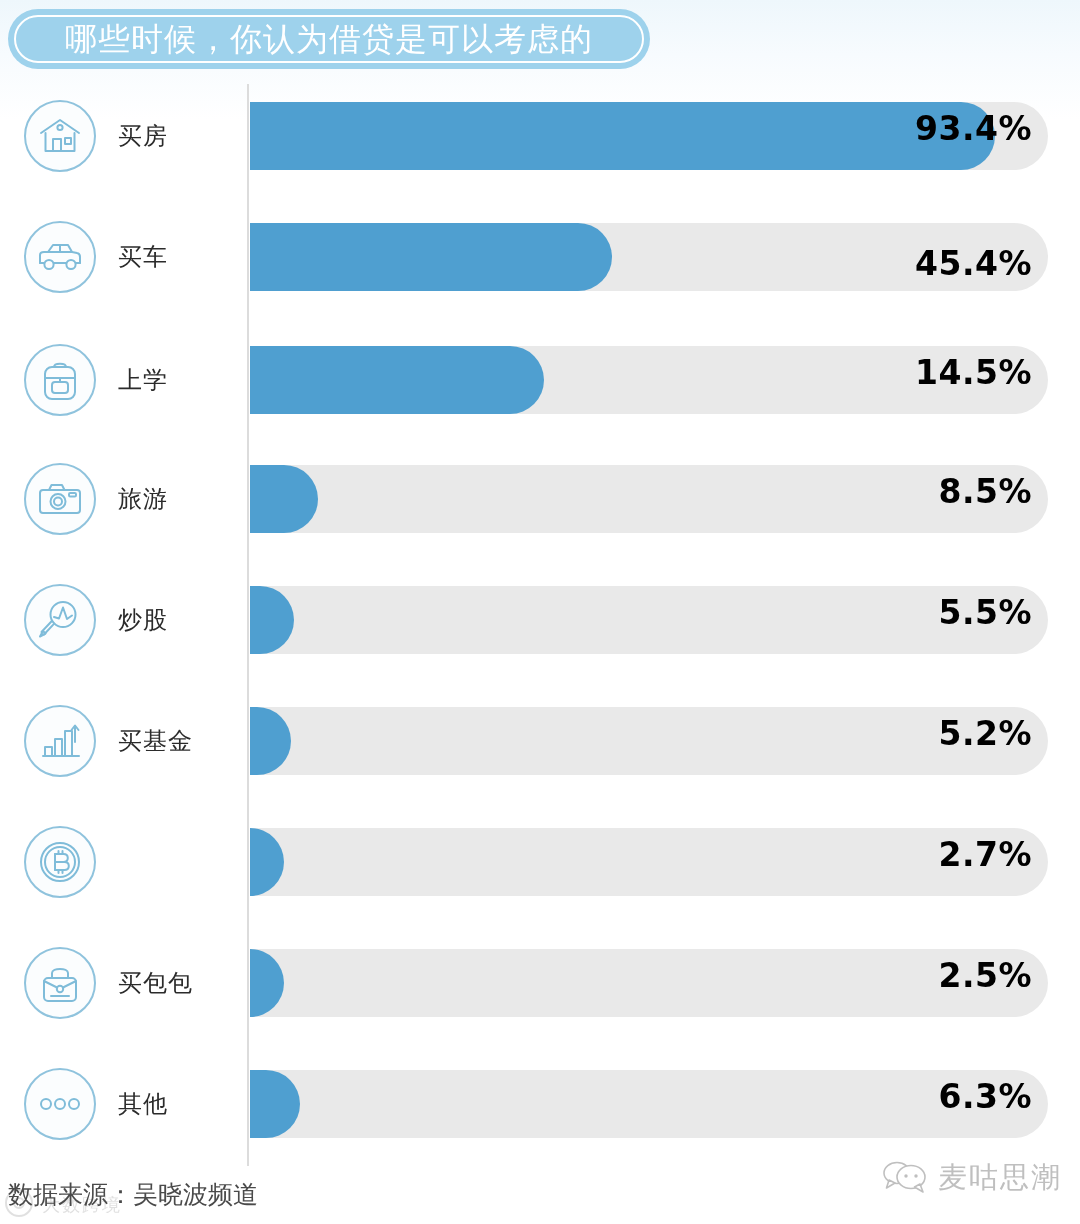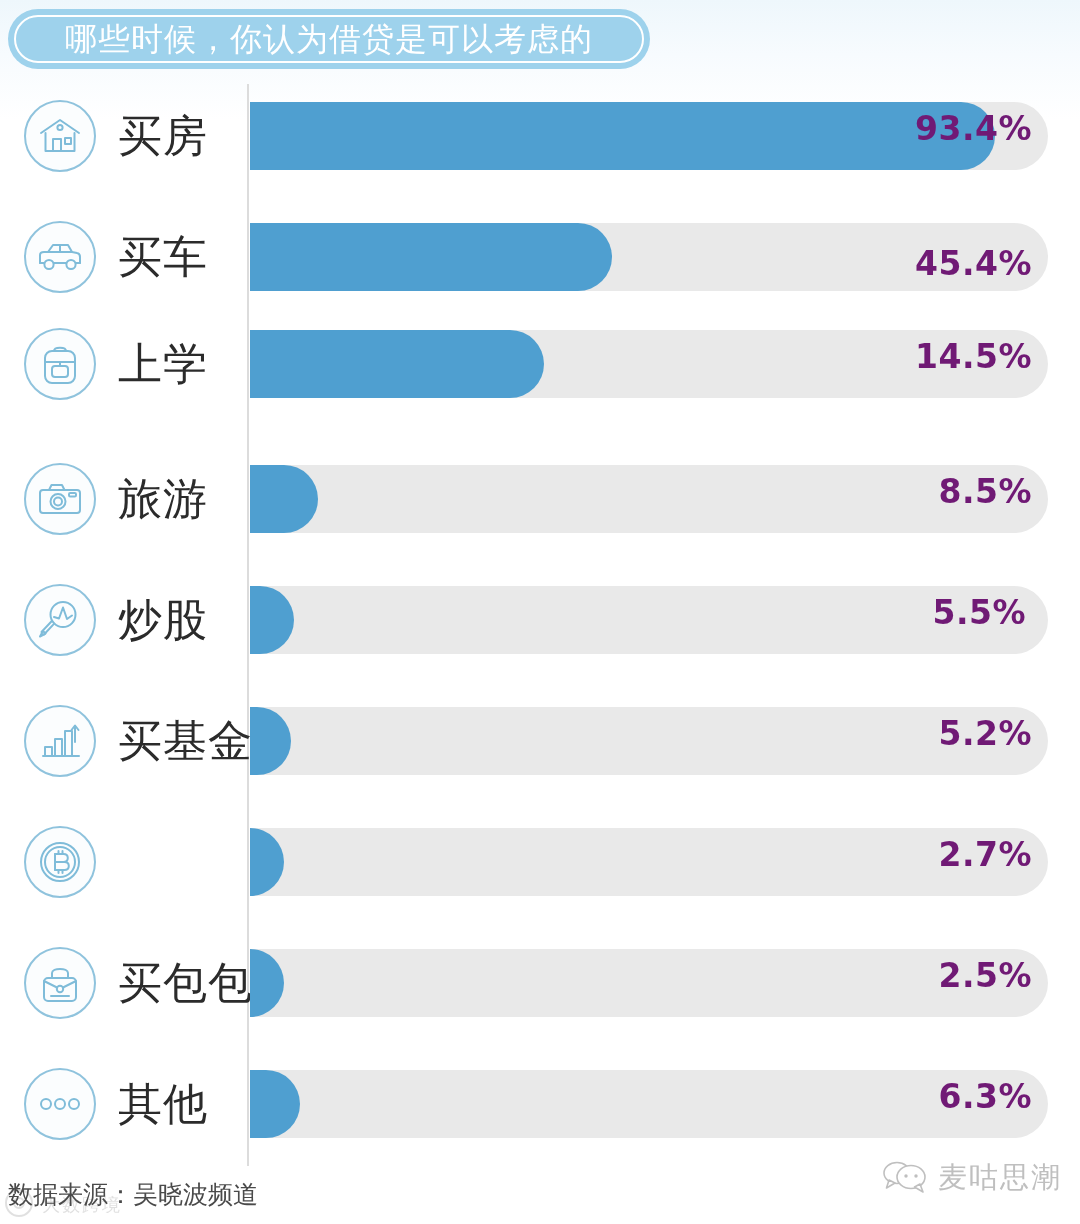--- a/index.html
+++ b/index.html
@@ -67,21 +67,21 @@
     border-radius:50%;
     background:#fbfdfe;
     display:flex; align-items:center; justify-content:center;
   }
   .icon-disc svg { display:block; }
 
   .row-label {
     position:absolute; left:118px; top:16px;
     height:72px; display:flex; align-items:center;
     color:#2b2b2b;
-    font-size:44px;
+    font-size:24px;
     letter-spacing:1px;
     white-space:nowrap;
     font-family:"DejaVu Sans","Liberation Sans",sans-serif;
   }
 
   
   .track {
     position:absolute; left:250px; top:18px;
     height:68px;
     background:#e9e9e9;
@@ -89,21 +89,21 @@
   }
   .fill {
     position:absolute; left:0; top:0;
     height:68px;
     background:#4f9fd0;
     border-radius:0 34px 34px 0;
   }
   .pct {
     position:absolute; top:18px; height:52px;
     display:flex; align-items:center; justify-content:flex-end;
-    color:#701a75;
+    color:#000000;
     font-size:33px;
     font-weight:bold;
     letter-spacing:0.5px;
     font-family:"DejaVu Sans","Liberation Sans",sans-serif;
   }
 
   
   .footer-source {
     position:absolute; left:8px; top:1172px;
     color:#4a4a4a; font-size:25px; white-space:nowrap;
@@ -169,21 +169,21 @@
       <circle cx="12" cy="24.5" r="4.6" fill="#fbfdfe"></circle>
       <circle cx="34" cy="24.5" r="4.6" fill="#fbfdfe"></circle>
     </svg>
         </div>
         <div class="row-label">买车</div>
         <div class="track" style="width: 798px;">
           <div class="fill" style="width: 362px;"></div>
         </div>
         <div class="pct" style="left: 250px; width: 782px; margin-top: 14px;">45.4%</div>
       </div>
-      <div class="row" style="top: 228px; padding-left: 40px;">
+      <div class="row" style="top: 244px; padding-left: 40px;">
         <div class="icon-disc">
           <svg width="38" height="44" viewBox="0 0 38 44" fill="none" stroke="#7fbcd9" stroke-width="2" stroke-linejoin="round" stroke-linecap="round">
       <path d="M13 9 C13 4.5 25 4.5 25 9"></path>
       <rect x="4" y="9" width="30" height="32" rx="7"></rect>
       <path d="M4 20 H34"></path>
       <rect x="11" y="24" width="16" height="11" rx="3"></rect>
       <path d="M19 20 V24"></path>
     </svg>
         </div>
         <div class="row-label">上学</div>
@@ -215,21 +215,21 @@
       <path d="M16 19 L21 20.5 L25 9.5 L29 21 L34 17.5"></path>
       <path d="M16.2 25.6 L6 36.5"></path>
             <path d="M13.6 23.2 L3.5 34"></path>
       <path d="M5 33 L2 38.5 L7.5 35.5 Z"></path>
     </svg>
         </div>
         <div class="row-label">炒股</div>
         <div class="track" style="width: 798px;">
           <div class="fill" style="width: 44px;"></div>
         </div>
-        <div class="pct" style="left: 244px; width: 782px;">5.5%</div>
+        <div class="pct" style="left: 250px; width: 782px;">5.5%</div>
       </div>
       <div class="row" style="top: 605px;">
         <div class="icon-disc">
           <svg width="42" height="42" viewBox="0 0 42 42" fill="none" stroke="#7fbcd9" stroke-width="2" stroke-linejoin="round" stroke-linecap="round">
       <path d="M4 36 H40"></path>
       <rect x="6" y="27" width="7" height="9"></rect>
       <rect x="16" y="19" width="7" height="17"></rect>
       <rect x="26" y="11" width="7" height="25"></rect>
       <path d="M36 22 V6"></path>
             <path d="M32.5 10 L36 5.5 L39.5 10"></path>

